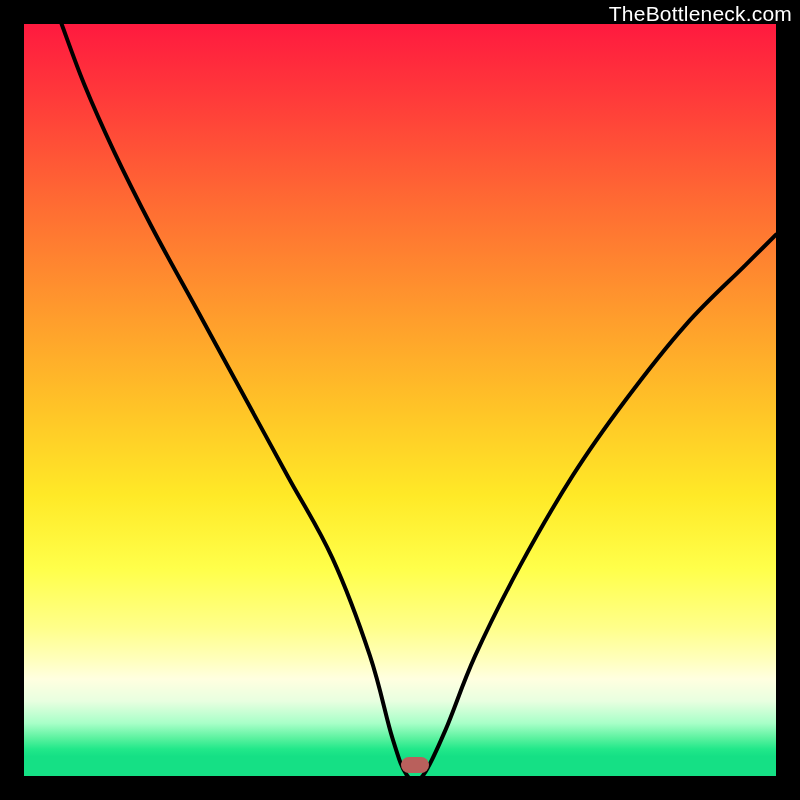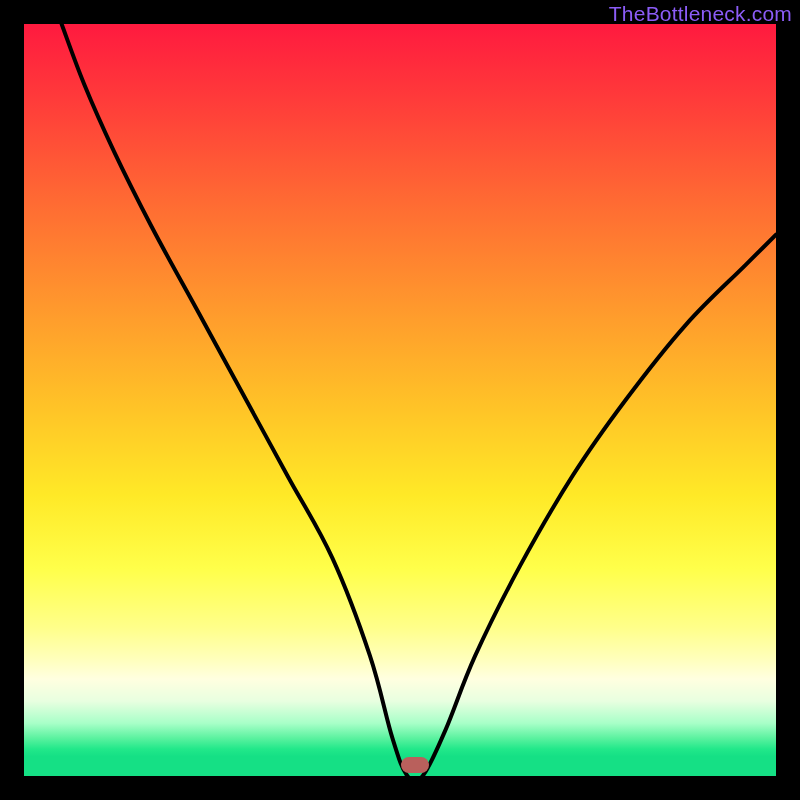--- a/index.html
+++ b/index.html
@@ -71,21 +71,21 @@
     width: 28px;
     height: 16px;
     background: #b9605c;
     border-radius: 8px;
     transform: translate(-50%, -50%);
   }
   .watermark {
     position: absolute;
     top: 2px;
     right: 8px;
-    color: #8b5cf6;
+    color: #ffffff;
     font-size: 21px;
     font-weight: 500;
     letter-spacing: 0.2px;
   }
 </style>
 </head>
 <body>
 
 <div class="frame">
 

